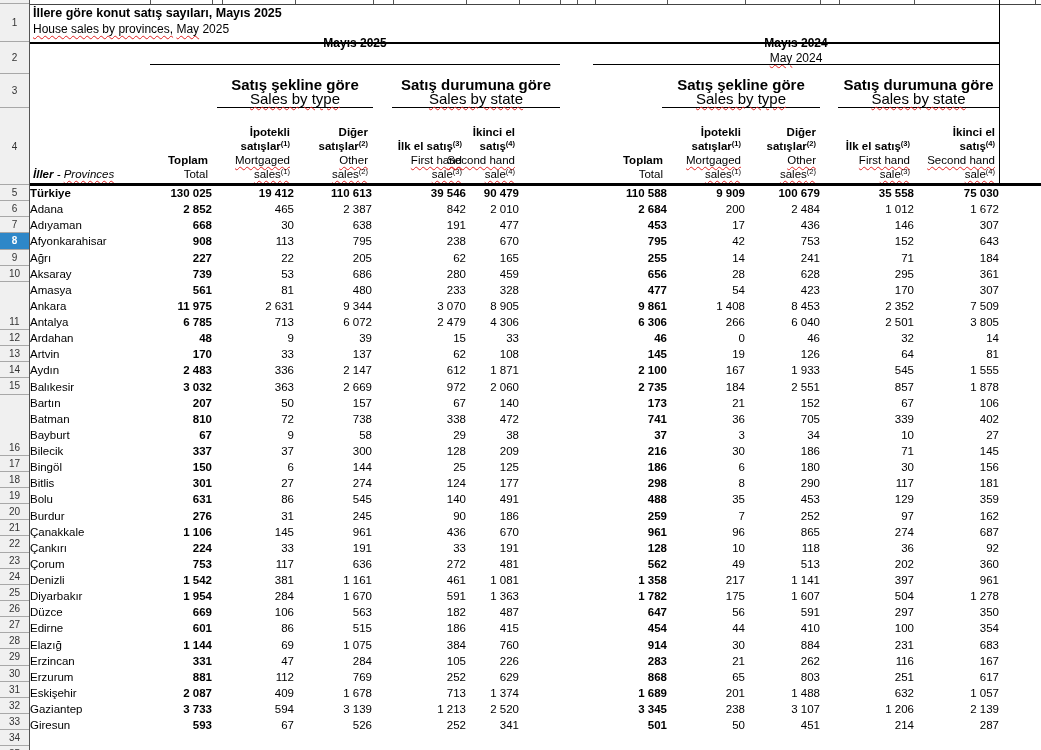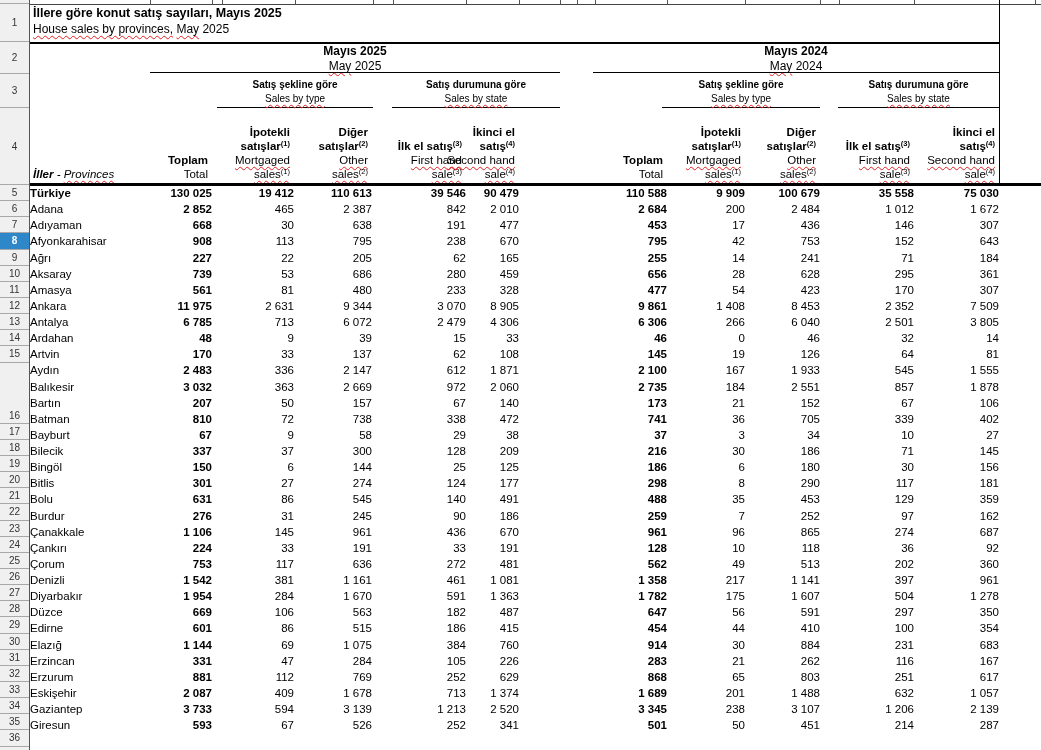--- a/index.html
+++ b/index.html
@@ -23,22 +23,22 @@
   .title-tr { font-size:12.5px; font-weight:bold; line-height:17px; }
   .title-en { font-size:12px; line-height:15px; }
 
   
   .sq { text-decoration-line:underline; text-decoration-style:wavy;
         text-decoration-color:#e02020; text-decoration-thickness:1px; text-underline-offset:2px; }
 
   
   .grp { position:absolute; text-align:center; border-bottom:1px solid #000; }
   .grp .tr { font-weight:bold; }
-  .g2 { top:44px; height:29px; font-size:12px; line-height:14.5px; }
-  .g3 { top:75px; height:33px; font-size:10px; line-height:14px; padding-top:3px; }
+  .g2 { top:36px; height:29px; font-size:12px; line-height:14.5px; }
+  .g3 { top:75px; height:33px; font-size:15px; line-height:14px; padding-top:3px; }
 
   
   .h4 { position:absolute; top:110px; height:71px; display:flex; flex-direction:column;
         justify-content:flex-end; text-align:right; font-size:11.5px; line-height:14px; padding-right:4px; }
   .h4 .b { font-weight:bold; }
   .h4.left { text-align:left; padding-right:0;font-style:italic; }
   sup { font-size:7.5px; line-height:0; vertical-align:4px; }
 
   
   #data-table { position:absolute; left:30px; top:185px; width:969px; border-collapse:collapse; table-layout:fixed; }
@@ -60,21 +60,21 @@
       <div class="gcell" style="height: 37.5px;">1</div>
       <div class="gcell" style="height: 32px;">2</div>
       <div class="gcell" style="height: 34.5px;">3</div>
       <div class="gcell" style="height: 77px;">4</div>
       <div class="gcell" style="height: 16.143px;">5</div>
       <div class="gcell" style="height: 16.143px;">6</div>
       <div class="gcell" style="height: 16.143px;">7</div>
       <div class="gcell sel" style="height: 16.143px;">8</div>
       <div class="gcell" style="height: 16.143px;">9</div>
       <div class="gcell" style="height: 16.143px;">10</div>
-      <div class="gcell" style="height: 16.143px;">11</div>
+      <div class="gcell" style="height: 16.143px; margin-top: 32px;">11</div>
       <div class="gcell" style="height: 16.143px;">12</div>
       <div class="gcell" style="height: 16.143px;">13</div>
       <div class="gcell" style="height: 16.143px;">14</div>
       <div class="gcell" style="height: 16.143px;">15</div>
       <div class="gcell" style="height: 16.143px; margin-top: 45px;">16</div>
       <div class="gcell" style="height: 16.143px;">17</div>
       <div class="gcell" style="height: 16.143px;">18</div>
       <div class="gcell" style="height: 16.143px;">19</div>
       <div class="gcell" style="height: 16.143px;">20</div>
       <div class="gcell" style="height: 16.143px;">21</div>
@@ -121,21 +121,20 @@
 
   <div id="title-cell">
     <div class="title-tr">İllere göre konut satış sayıları, Mayıs 2025</div>
     <div class="title-en"><span class="sq">House sales by provinces,</span> <span class="sq">May</span> <span>2025</span></div>
   </div>
 
   <div class="hline" style="left:29px; top:41.5px; width:970px; height:2.5px;"></div>
 
   <div class="grp g2" style="left:150px; width:410px;">
     <div class="tr">Mayıs 2025</div>
-    <div><span class="sq">May</span> <span>2025</span></div>
   </div>
   <div class="grp g2" style="left:593px; width:406px;">
     <div class="tr">Mayıs 2024</div>
     <div><span class="sq">May</span> <span>2024</span></div>
   </div>
 
   <div class="grp g3" style="left:217px; width:156px;">
     <div class="tr">Satış şekline göre</div>
     <div><span class="sq">Sales by type</span></div>
   </div>

